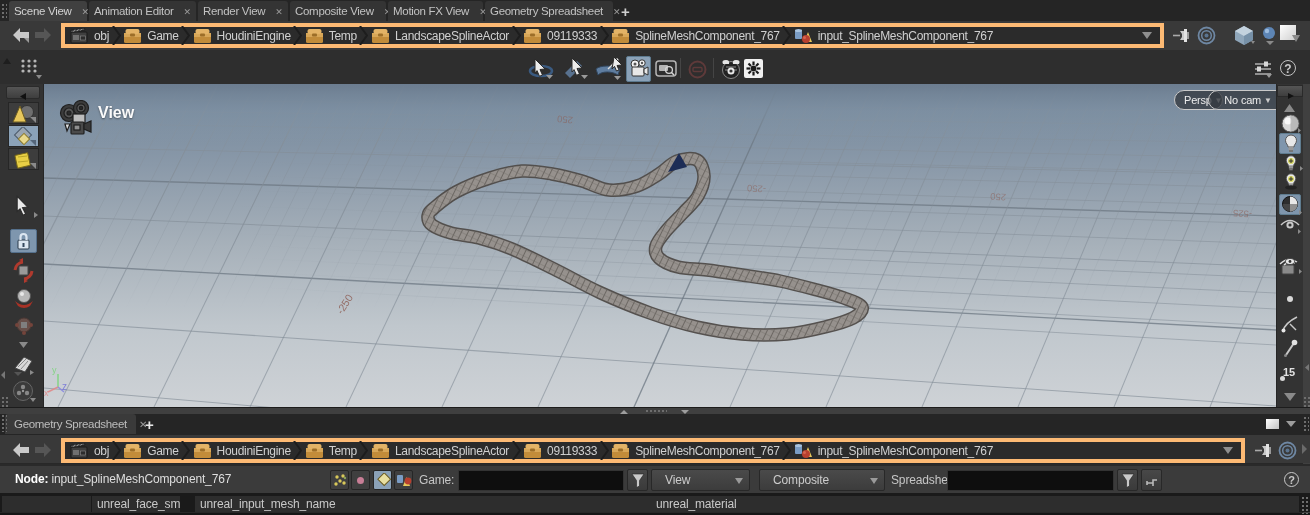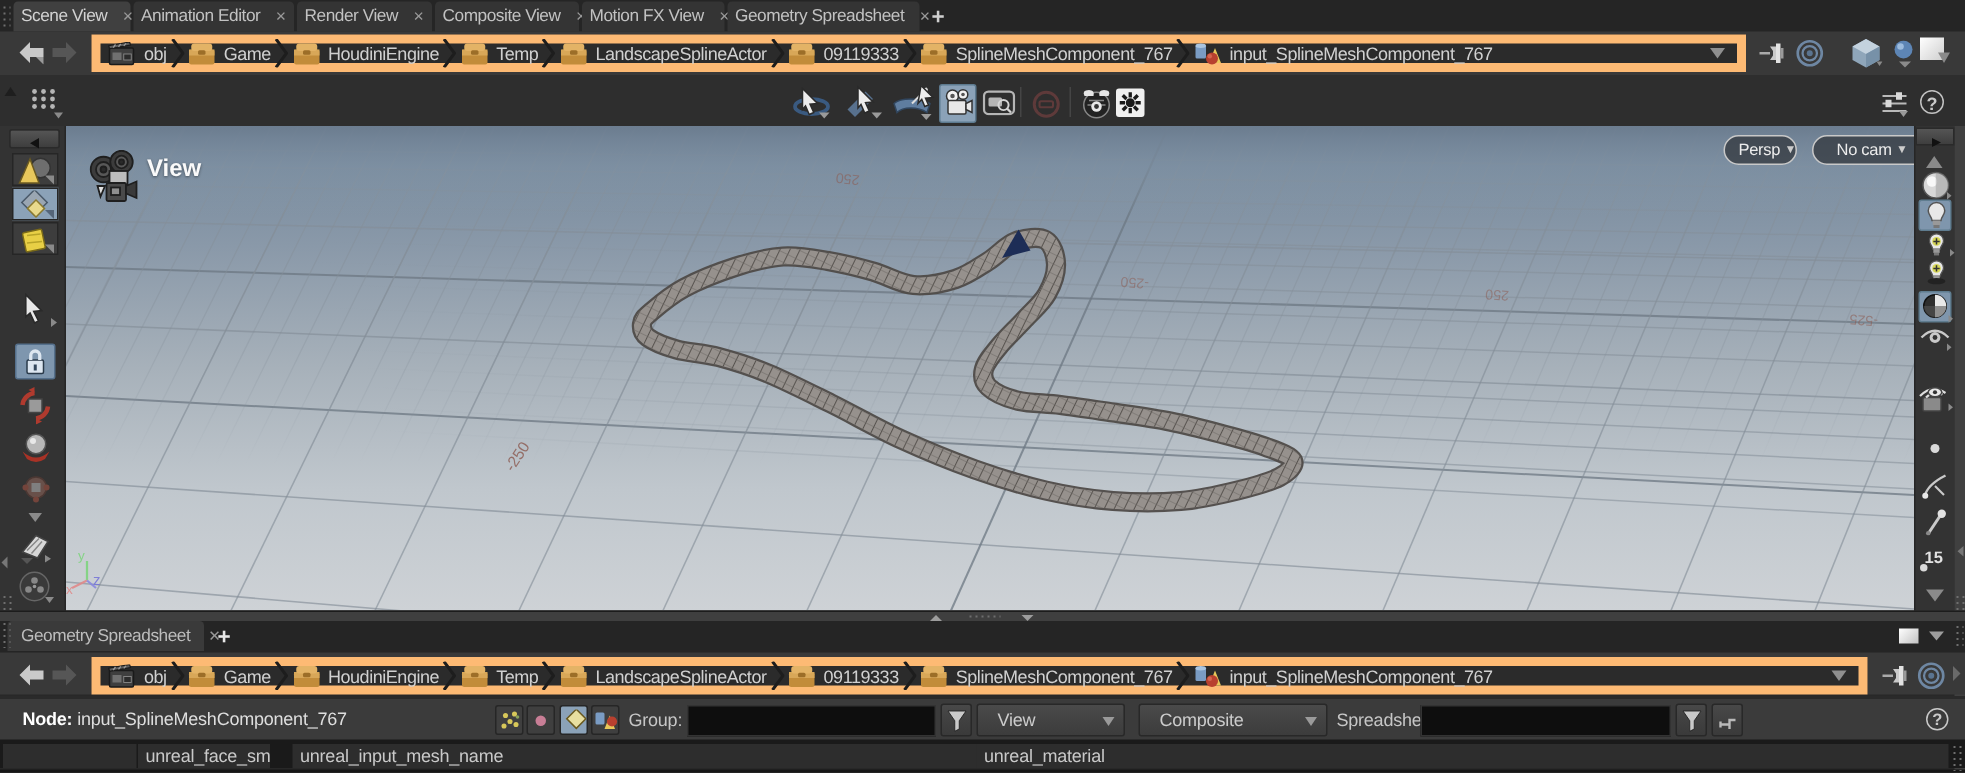--- a/index.html
+++ b/index.html
@@ -4,21 +4,21 @@
 html,body{width:1310px;height:515px;overflow:hidden;background:#282828;font-family:"Liberation Sans",sans-serif;position:relative}
 .abs{position:absolute}
 .txt{color:#c6c6c6;font-size:12px;letter-spacing:-0.15px;white-space:nowrap}
 
 #tabs{left:0;top:0;width:1310px;height:21px;background:#252525}
 .tab{position:absolute;top:1px;height:20px;background:#343434;color:#c2c2c2;font-size:11.5px;letter-spacing:-0.3px;line-height:20px;padding:0 5px;border-radius:3px 3px 0 0;white-space:nowrap}
 .tab .x{color:#9a9a9a;font-size:9px;margin-left:10px}
 .tab.act{background:#404040;color:#d2d2d2}
 
 .nav{left:0;width:1310px;height:29px;background:#393939}
-.bc{position:absolute;left:61px;top:2px;height:25px;background:#2b2b2b;border:6px solid #fdba74;display:flex;align-items:center;color:#d0d0d0;font-size:12px;letter-spacing:-0.3px}
+.bc{position:absolute;left:61px;top:2px;height:25px;background:#2b2b2b;border:4px solid #fdba74;display:flex;align-items:center;color:#d0d0d0;font-size:12px;letter-spacing:-0.3px}
 .chev{width:9px;height:19px;margin:0 2.5px;flex:none}
 .crate{width:19px;height:16px;margin-right:5px;flex:none}
 .arrowbtn{position:absolute;width:18px;height:16px}
 
 #tb{left:0;top:50px;width:1310px;height:34px;background:#2e2e2e}
 .vsep{position:absolute;top:58px;width:1px;height:20px;background:#454545}
 
 #vp{left:44px;top:84px;width:1232px;height:323px;background:linear-gradient(#5f6f80 0%,#73879b 2.5%,#8a99a9 25%,#a7b1ba 50%,#c0c7cd 75%,#ced2d6 100%);overflow:hidden}
 .pill{position:absolute;top:90px;height:20px;border:1px solid #c9c9c9;border-radius:10px;background:rgba(52,58,64,.78);color:#ececec;font-size:11px;letter-spacing:-0.2px;line-height:18px;padding:0 9px;text-align:center;white-space:nowrap}
 .pill small{font-size:8px;vertical-align:1px;color:#cccccc}
@@ -418,21 +418,21 @@
         <circle cx="24" cy="8" r="1.7" fill="#2a2a2a"></circle>
 <rect x="16" y="14" width="12" height="9" fill="#bdbdbd"></rect>
 <rect x="14" y="22" width="13" height="12" rx="1" fill="#4a4a4a"></rect>
 <rect x="17" y="25" width="6" height="5" fill="#8f8f8f"></rect>
 <path d="M27 24 L34 21 L34 32 L27 29Z" fill="#3a3a3a"></path>
 <path d="M8 24 L13 24 L10 31Z" fill="#e0e0e0"></path>
 </g>
     </svg>
 <div class="abs" style="left:54px;top:20px;color:#fafafa;font-size:16px;font-weight:bold;text-shadow:0 1px 2px rgba(0,0,0,.45)">View</div>
 </div>
-<div class="pill" style="left:1149px;width:49px">Persp <small>▼</small></div>
+<div class="pill" style="left:1174px;width:49px">Persp <small>▼</small></div>
 <div class="pill" style="left:1208px;width:80px">No cam <small>▼</small></div>
 
 <div class="abs" id="lcol"></div>
 <div class="abs" style="left:6px;top:86px;width:34px;height:13px;background:linear-gradient(#555,#3e3e3e);border:1px solid #2a2a2a;border-radius:2px"><svg width="10" height="9" viewBox="0 0 10 9" style="margin:1px 0 0 11px">
       <path d="M8 1 L2 4.5 L8 8Z" fill="#111"></path>
     </svg></div>
 <div class="abs" style="left:8px;top:102px;width:31px;height:22px;background:#3d3d3d;border:1px solid #262626"><svg width="26" height="20" viewBox="0 0 26 20" style="margin:1px 0 0 2px">
       <circle cx="16" cy="8" r="6.5" fill="#6e6e6e" stroke="#333"></circle>
       <path d="M9 2 L15 18 L2 18Z" fill="#e8c85c" stroke="#6b5a20"></path>
       <path d="M19 13 L25 13 L25 19Z" fill="#8a8a8a"></path>
@@ -718,21 +718,21 @@
     <div style="width:7px;height:7px;border-radius:50%;background:#c87e96;margin:6px auto"></div>
   </div>
 <div class="abs" style="left:373px;top:470px;width:19px;height:20px;background:#8ba2b8;border:1px solid #262626;border-radius:2px"><svg width="15" height="15" viewBox="0 0 15 15" style="margin:2px">
       <rect x="4" y="1" width="9" height="9" transform="rotate(45 7.5 5.5)" fill="#e8dfa0" stroke="#6a5a20"></rect>
     </svg></div>
 <div class="abs" style="left:394px;top:470px;width:19px;height:20px;background:#3f3f3f;border:1px solid #262626;border-radius:2px"><svg width="16" height="15" viewBox="0 0 16 15" style="margin:2px 1px">
       <rect x="1" y="2" width="6" height="8" rx="1" fill="#7a9cc4"></rect>
       <path d="M7 13 L10.5 4 L14 13Z" fill="#e8c75a"></path>
       <circle cx="12" cy="8" r="3.4" fill="#b8402f"></circle>
     </svg></div>
-<div class="abs txt" style="left:419px;top:473px">Group:</div>
+<div class="abs txt" style="left:419px;top:473px">Game:</div>
 <div class="inp" style="left:458px;top:470px;width:166px"></div>
 <div class="fbtn" style="left:627px;top:469px"><svg width="14" height="15" viewBox="0 0 14 15" style="margin-top:3px">
       <path d="M1 1 L13 1 L8.5 7.5 L8.5 13 L5.5 14.5 L5.5 7.5Z" fill="#c9c9c9" stroke="#222" stroke-width="0.6"></path>
     </svg></div>
 <div class="drop" style="left:651px;top:469px;width:99px"><span style="margin-left:13px">View</span><span class="da"></span></div>
 <div class="drop" style="left:759px;top:469px;width:126px"><span style="margin-left:13px">Composite</span><span class="da"></span></div>
 <div class="abs txt" style="left:891px;top:473px">Spreadsheet:</div>
 <div class="inp" style="left:947px;top:470px;width:167px"></div>
 <div class="fbtn" style="left:1117px;top:469px"><svg width="14" height="15" viewBox="0 0 14 15" style="margin-top:3px">
       <path d="M1 1 L13 1 L8.5 7.5 L8.5 13 L5.5 14.5 L5.5 7.5Z" fill="#c9c9c9" stroke="#222" stroke-width="0.6"></path>

